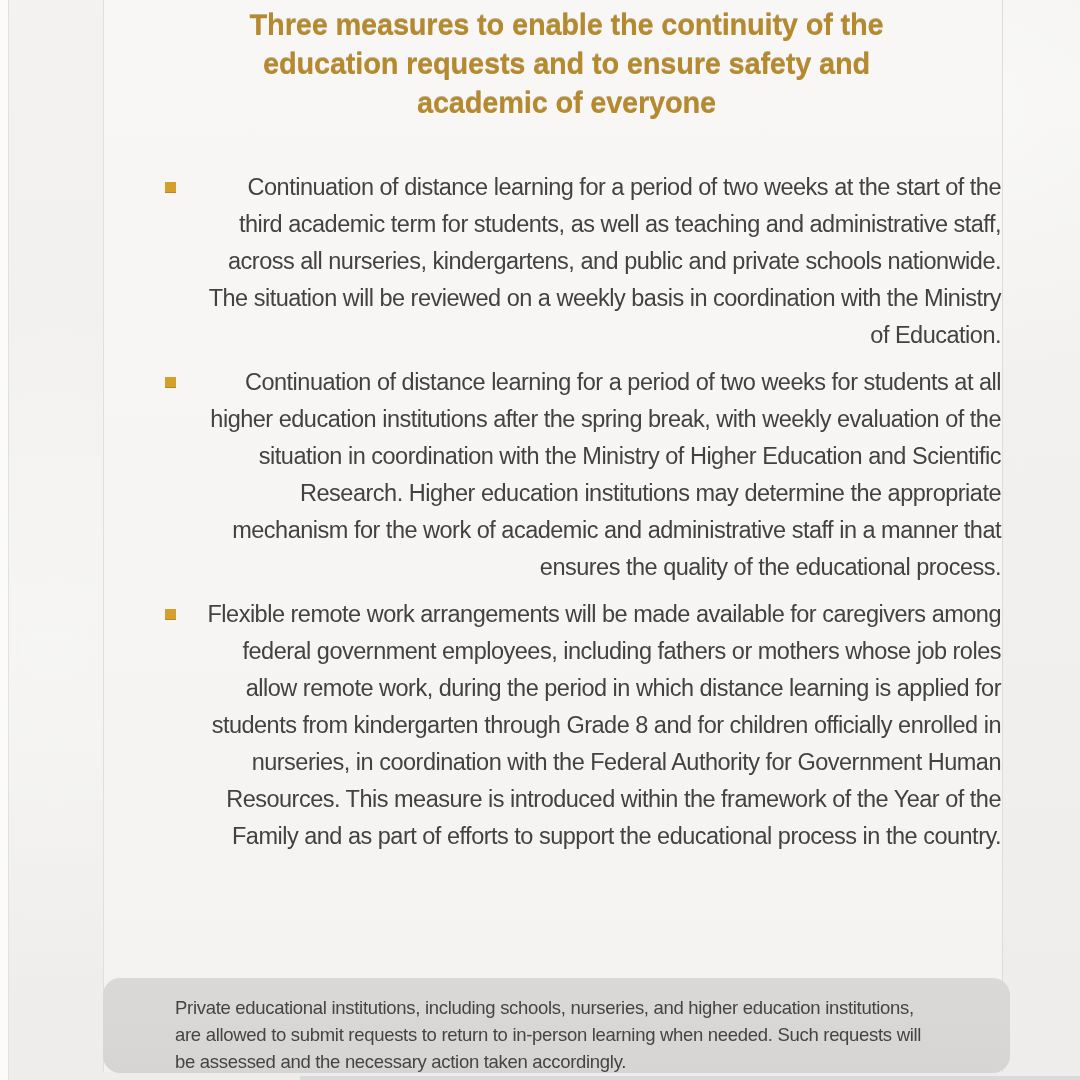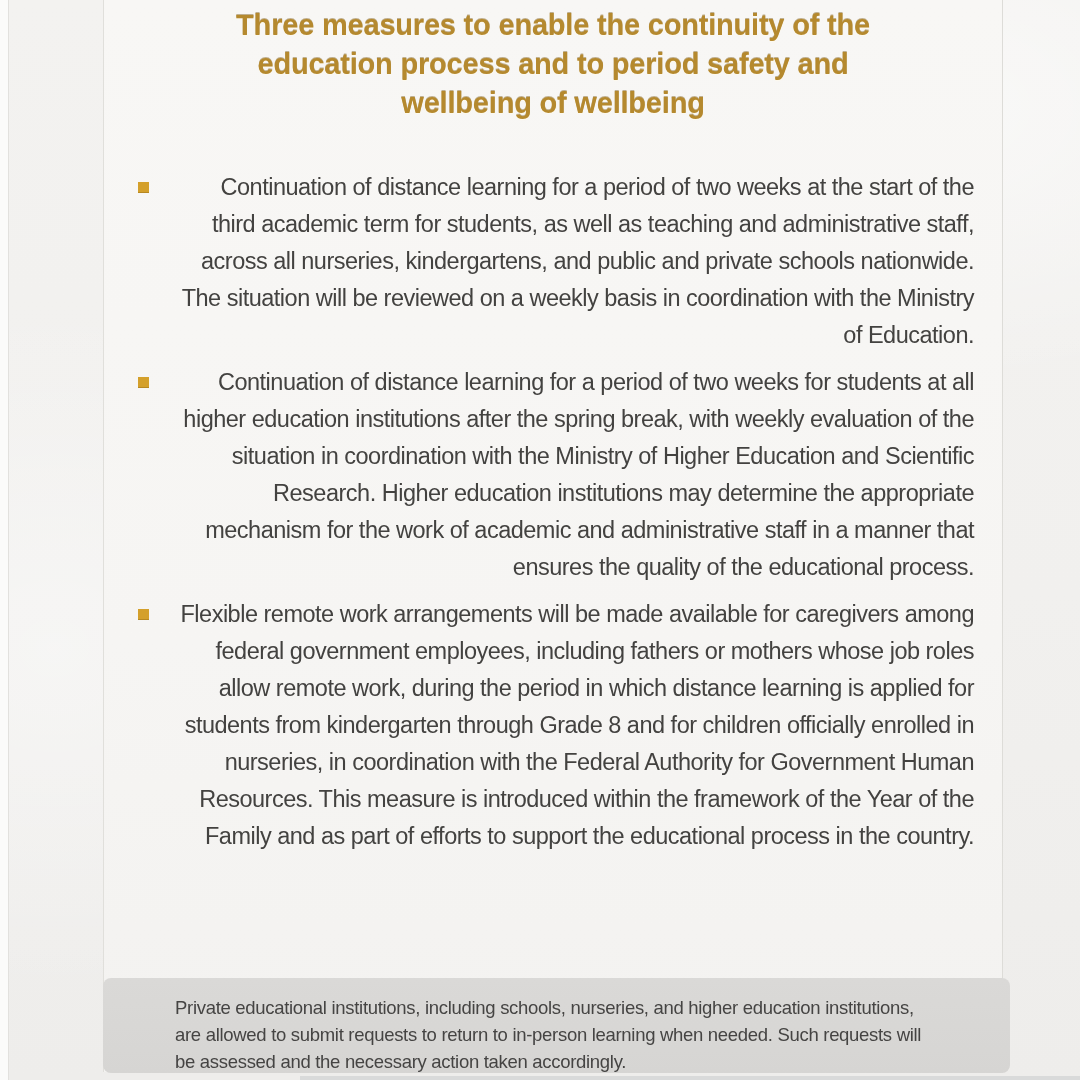--- a/index.html
+++ b/index.html
@@ -30,20 +30,21 @@
   }
   
   .content-col {
     position: absolute;
     left: 103px; top: 0;
     width: 900px; height: 1072px;
     background: linear-gradient(180deg, #f8f7f5 0%, #f6f5f3 60%, #f3f2f0 100%);
     border-left: 1px solid #e0dfdb;
     border-right: 1px solid #dddcd8;
     box-sizing: border-box;
+    padding-left: 27px;
   }
   .title {
     margin: 0 auto;
     padding-top: 6px;
     width: 820px;
     text-align: center;
     font-size: 29px;
     line-height: 39px;
     font-weight: bold;
     letter-spacing: -0.2px;
@@ -74,21 +75,21 @@
     line-height: 37px;
     letter-spacing: -0.5px;
     color: #434240;
     text-align: right;
   }
   .footer-note {
     position: absolute;
     left: 103px; top: 978px;
     width: 907px; height: 95px;
     background: linear-gradient(180deg, #dad9d7 0%, #d6d5d3 100%);
-    border-radius: 8px;
+    border-radius: 17px;
     box-sizing: border-box;
   }
   .footer-note p {
     margin: 0;
     padding: 16px 0 0 72px;
     width: 765px;
     font-size: 18.5px;
     line-height: 27px;
     letter-spacing: -0.3px;
     color: #454443;
@@ -104,22 +105,22 @@
 </style>
 </head>
 <body>
 
 <div class="page">
   <div class="left-strip"></div>
 
   <div class="content-col">
     <h1 class="title">
       <div>Three measures to enable the continuity of the</div>
-      <div>education process and to period safety and</div>
-      <div>wellbeing of wellbeing</div>
+      <div>education requests and to ensure safety and</div>
+      <div>academic of everyone</div>
     </h1>
 
     <div class="bullets">
       <div class="bullet-item">
         <span class="sq"></span>
         <p class="btext">Continuation of distance learning for a period of two weeks at the start of the third academic term for students, as well as teaching and administrative staff, across all nurseries, kindergartens, and public and private schools nationwide. The situation will be reviewed on a weekly basis in coordination with the Ministry of Education.</p>
       </div>
       <div class="bullet-item">
         <span class="sq"></span>
         <p class="btext">Continuation of distance learning for a period of two weeks for students at all higher education institutions after the spring break, with weekly evaluation of the situation in coordination with the Ministry of Higher Education and Scientific Research. Higher education institutions may determine the appropriate mechanism for the work of academic and administrative staff in a manner that ensures the quality of the educational process.</p>

